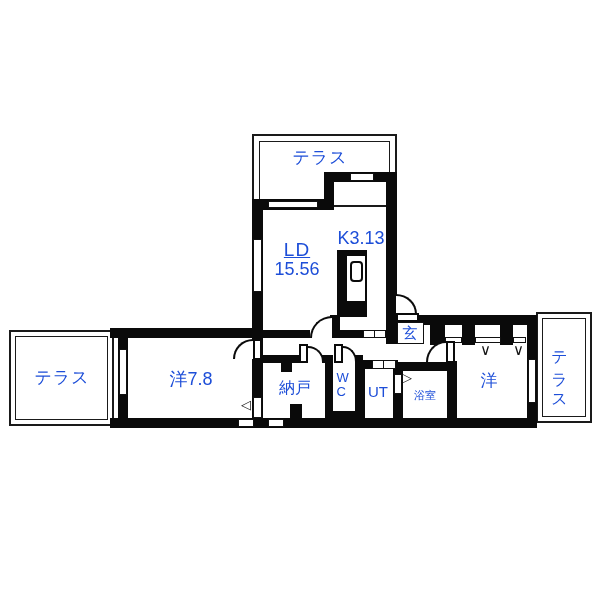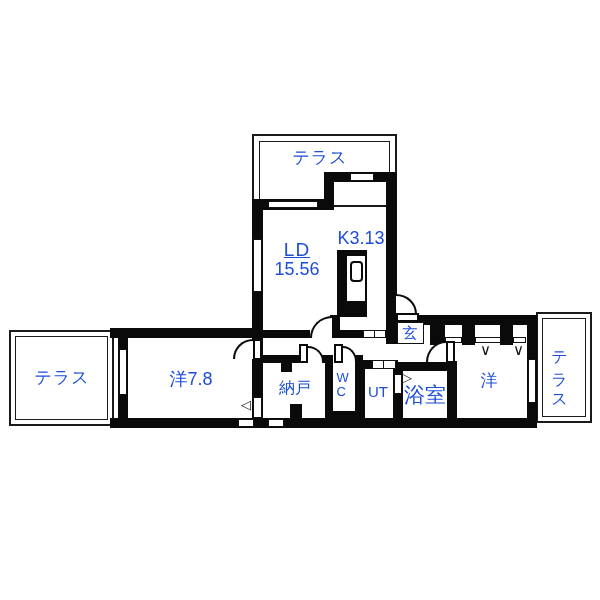--- a/index.html
+++ b/index.html
@@ -105,21 +105,21 @@
   <div class="lbl" style="left:320px;top:157px;font-size:17px;">テラス</div>
   <div class="lbl" style="left:297px;top:250px;font-size:19px;text-decoration:underline;">LD</div>
   <div class="lbl" style="left:297px;top:269px;font-size:18px;letter-spacing:0;">15.56</div>
   <div class="lbl" style="left:361px;top:238px;font-size:18px;letter-spacing:0;">K3.13</div>
   <div class="lbl" style="left:410px;top:333px;font-size:15px;letter-spacing:0;">玄</div>
   <div class="lbl" style="left:62px;top:377px;font-size:17px;">テラス</div>
   <div class="lbl" style="left:191px;top:379px;font-size:18px;letter-spacing:0;">洋7.8</div>
   <div class="lbl" style="left:295px;top:388px;font-size:16px;letter-spacing:0;">納戸</div>
   <div class="lbl" style="left:344px;top:385px;font-size:13px;letter-spacing:0;white-space:normal;width:15px;word-break:break-all;text-align:left;line-height:1.1;">WC</div>
   <div class="lbl" style="left:378px;top:391px;font-size:15px;letter-spacing:0;">UT</div>
-  <div class="lbl" style="left:425px;top:395px;font-size:21px;letter-spacing:0;">浴室</div>
+  <div class="lbl" style="left:425px;top:395px;font-size:11px;letter-spacing:0;">浴室</div>
   <div class="lbl" style="left:489px;top:380px;font-size:17px;letter-spacing:0;">洋</div>
   <div class="lbl v" style="left:559px;top:372px;font-size:16px;">テラス</div>
 
   <div class="mark" style="left:480px;top:342px;font-size:15px;">∨</div>
   <div class="mark" style="left:513px;top:342px;font-size:15px;">∨</div>
   <div class="mark" style="left:241px;top:398px;font-size:13px;">◁</div>
   <div class="mark" style="left:402px;top:371px;font-size:13px;">▷</div>
 
 </div>
 

